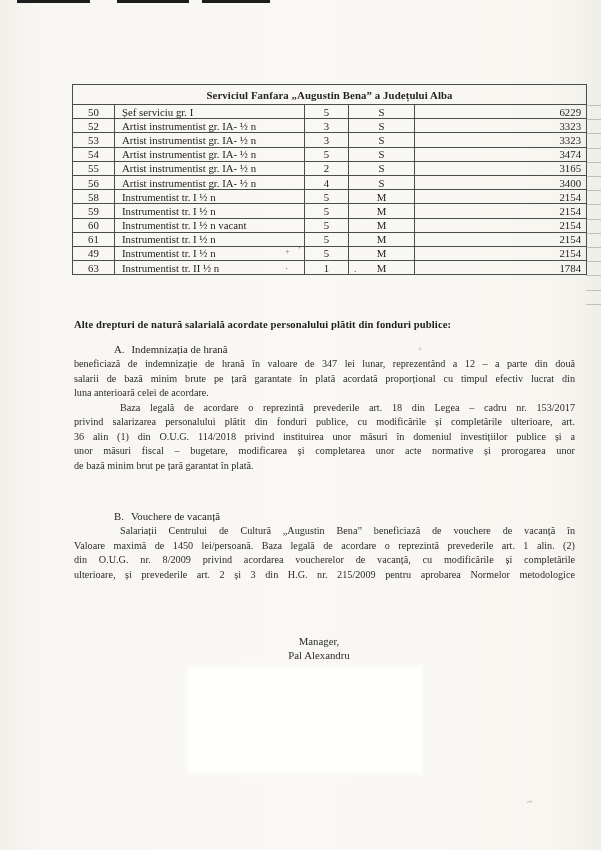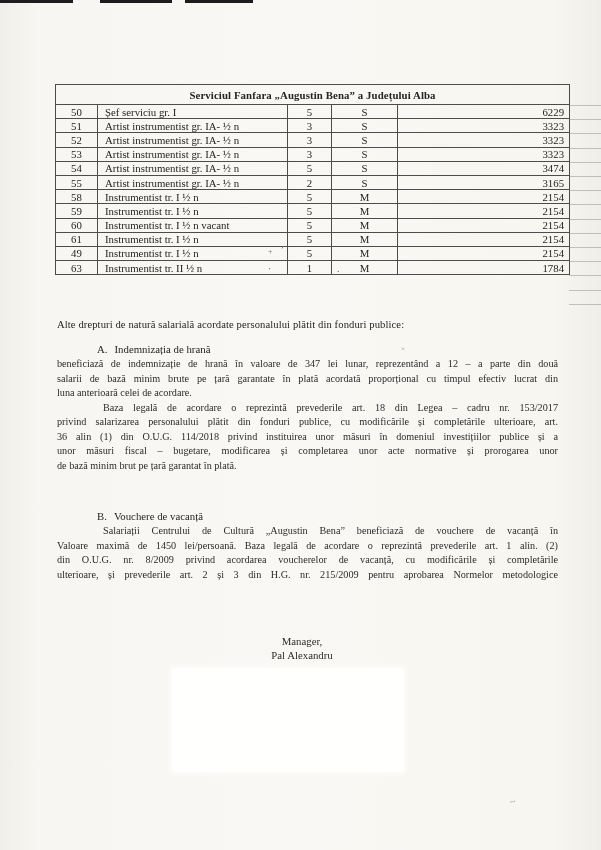--- a/index.html
+++ b/index.html
@@ -1,21 +1,21 @@
 <!DOCTYPE html>
 <html><head>
 <meta charset="utf-8">
 <style>
   html,body{margin:0;padding:0;}
   body{
     width:601px;height:850px;position:relative;overflow:hidden;
     background:linear-gradient(90deg,#f1efe9 0%,#f8f6f2 6%,#faf8f4 50%,#f8f6f1 92%,#f0eee8 100%);
     font-family:"Liberation Serif", serif;color:#2a2a2a;
   }
-  #doc{position:absolute;inset:0;}
+  #doc{position:absolute;inset:0;margin-left:17px;}
   .abs{position:absolute;}
 
   
   #salary{
     position:absolute;left:55px;top:84px;width:514px;
     border-collapse:collapse;table-layout:fixed;
   }
   #salary td{
     border:1px solid #4c4c4c;
     font-size:10.8px;line-height:12px;height:13.2px;
@@ -24,21 +24,21 @@
   #salary td.title-cell{
     height:19px;font-weight:bold;text-align:center;font-size:10.8px;letter-spacing:.1px;
   }
   .c-nr{text-align:center;}
   .c-post{text-align:left;padding-left:7px !important;}
   .c-cnt,.c-lvl{text-align:center;}
   .c-sal{text-align:right;padding-right:5px !important;}
 
   
   .h1{
-    left:57px;top:319px;width:501px;font-weight:normal;font-size:10.6px;
+    left:57px;top:319px;width:501px;font-weight:bold;font-size:10.6px;
     letter-spacing:.1px;color:#1f1f1f;
   }
   .sec-head{font-weight:normal;font-size:10.8px;color:#1f1f1f;}
   .sec-label{margin-right:7px;}
   .para{left:57px;width:501px;}
   #paraA{top:357px;}
   #paraB{top:524px;}
   .pline{
     font-size:10.2px;height:14.5px;line-height:14.5px;
     text-align:justify;text-align-last:justify;overflow:hidden;color:#2b2b2b;
@@ -73,53 +73,53 @@
         <td colspan="5" class="title-cell">Serviciul Fanfara „Augustin Bena” a Județului Alba</td>
       </tr>
     <tr>
           <td class="c-nr">50</td>
           <td class="c-post">Șef serviciu gr. I</td>
           <td class="c-cnt">5</td>
           <td class="c-lvl">S</td>
           <td class="c-sal">6229</td>
         </tr>
         <tr>
-          <td class="c-nr">51</td>
+          <td class="c-nr">52</td>
           <td class="c-post">Artist instrumentist gr. IA- ½ n</td>
           <td class="c-cnt">3</td>
           <td class="c-lvl">S</td>
           <td class="c-sal">3323</td>
         </tr>
         <tr>
-          <td class="c-nr">52</td>
+          <td class="c-nr">53</td>
           <td class="c-post">Artist instrumentist gr. IA- ½ n</td>
           <td class="c-cnt">3</td>
           <td class="c-lvl">S</td>
           <td class="c-sal">3323</td>
         </tr>
         <tr>
-          <td class="c-nr">53</td>
-          <td class="c-post">Artist instrumentist gr. IA- ½ n</td>
-          <td class="c-cnt">3</td>
-          <td class="c-lvl">S</td>
-          <td class="c-sal">3323</td>
-        </tr>
-        <tr>
           <td class="c-nr">54</td>
           <td class="c-post">Artist instrumentist gr. IA- ½ n</td>
           <td class="c-cnt">5</td>
           <td class="c-lvl">S</td>
           <td class="c-sal">3474</td>
         </tr>
         <tr>
           <td class="c-nr">55</td>
           <td class="c-post">Artist instrumentist gr. IA- ½ n</td>
           <td class="c-cnt">2</td>
           <td class="c-lvl">S</td>
           <td class="c-sal">3165</td>
+        </tr>
+        <tr>
+          <td class="c-nr">56</td>
+          <td class="c-post">Artist instrumentist gr. IA- ½ n</td>
+          <td class="c-cnt">4</td>
+          <td class="c-lvl">S</td>
+          <td class="c-sal">3400</td>
         </tr>
         <tr>
           <td class="c-nr">58</td>
           <td class="c-post">Instrumentist tr. I ½  n</td>
           <td class="c-cnt">5</td>
           <td class="c-lvl">M</td>
           <td class="c-sal">2154</td>
         </tr>
         <tr>
           <td class="c-nr">59</td>

